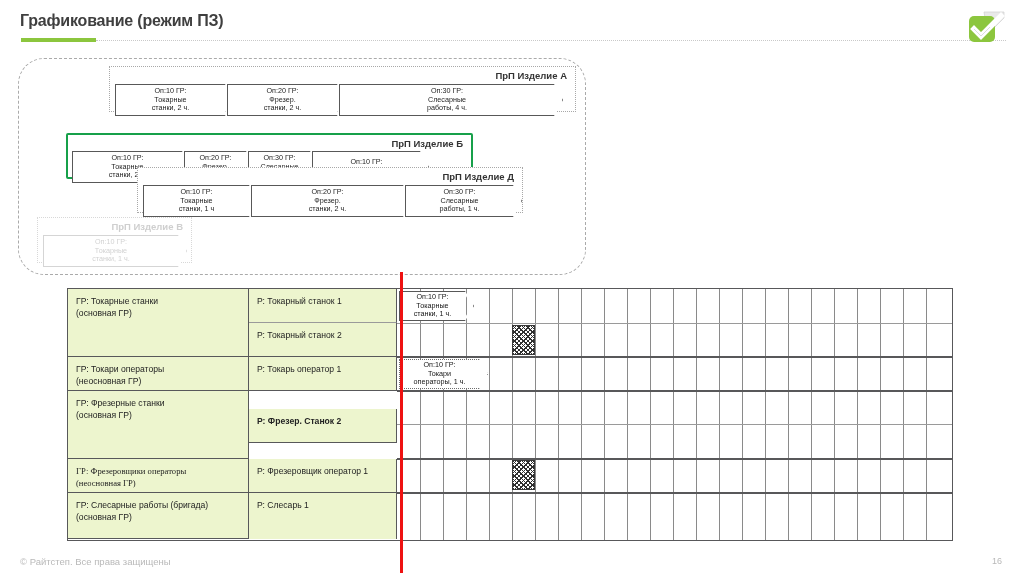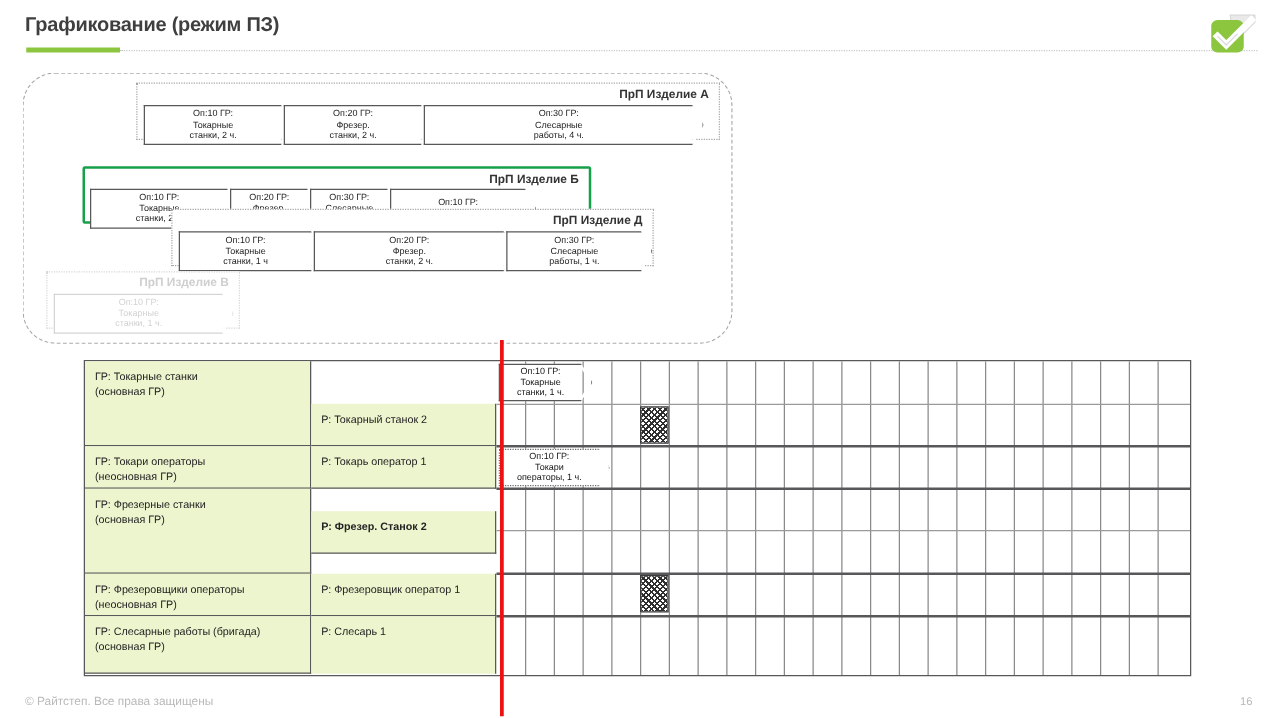--- a/index.html
+++ b/index.html
@@ -330,25 +330,26 @@
 
 
   <div id="gantt">
 
     <div class="gr-cell" style="top:0px;   height:68px;">ГР: Токарные станки
 (основная ГР)</div>
     <div class="gr-cell" style="top:68px;  height:34px;">ГР: Токари операторы
 (неосновная ГР)</div>
     <div class="gr-cell" style="top:102px; height:68px;">ГР: Фрезерные станки
 (основная ГР)</div>
-    <div class="gr-cell" style="top:170px; height:34px;">ГР: Фрезеровщики операторы
+    <div class="gr-cell" style="top:170px; height:34px;font-family:Liberation Serif, serif;">ГР: Фрезеровщики операторы
 (неосновная ГР)</div>
     <div class="gr-cell" style="top:204px; height:46px;">ГР: Слесарные работы (бригада)
 (основная ГР)</div>
 
+    <div class="res-cell thin-sep" style="top:0px;   height:34px;">Р: Токарный станок 1</div>
     <div class="res-cell thick-sep" style="top:34px;  height:34px;">Р: Токарный станок 2</div>
     <div class="res-cell thick-sep" style="top:68px;  height:34px;">Р: Токарь оператор 1</div>
     <div class="res-cell thick-sep" style="top:120px; height:34px;font-weight:bold;">Р: Фрезер. Станок 2</div>
     <div class="res-cell thick-sep" style="top:170px; height:34px;">Р: Фрезеровщик оператор 1</div>
     <div class="res-cell" style="top:204px; height:46px;">Р: Слесарь 1</div>
 
     <div id="grid">
 
       <div class="vline" style="left:23px;"></div>
       <div class="vline" style="left:46px;"></div>

